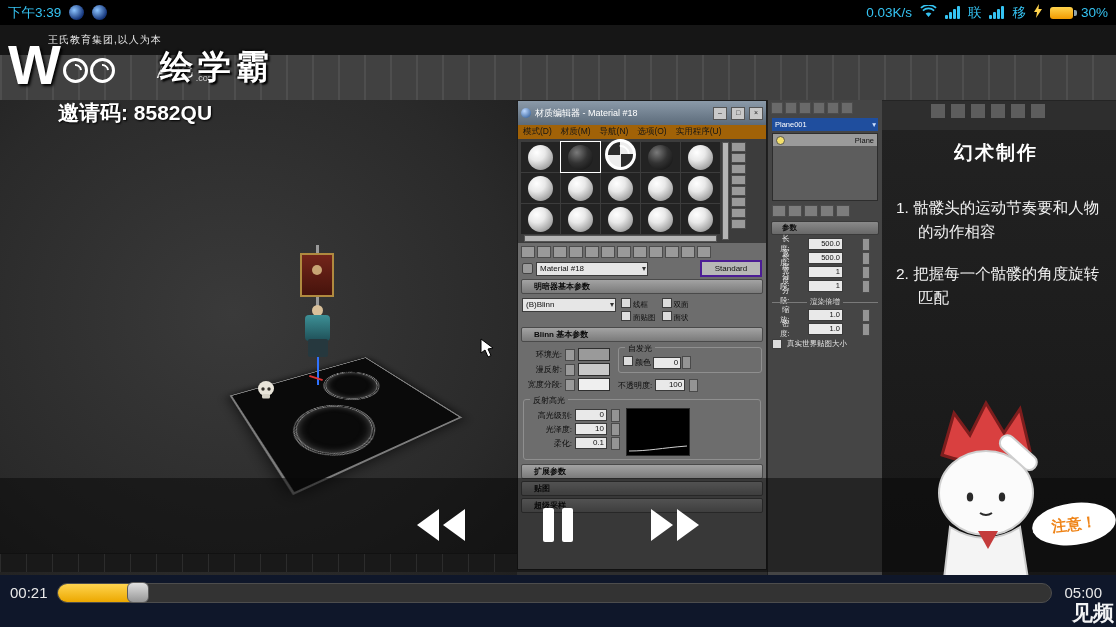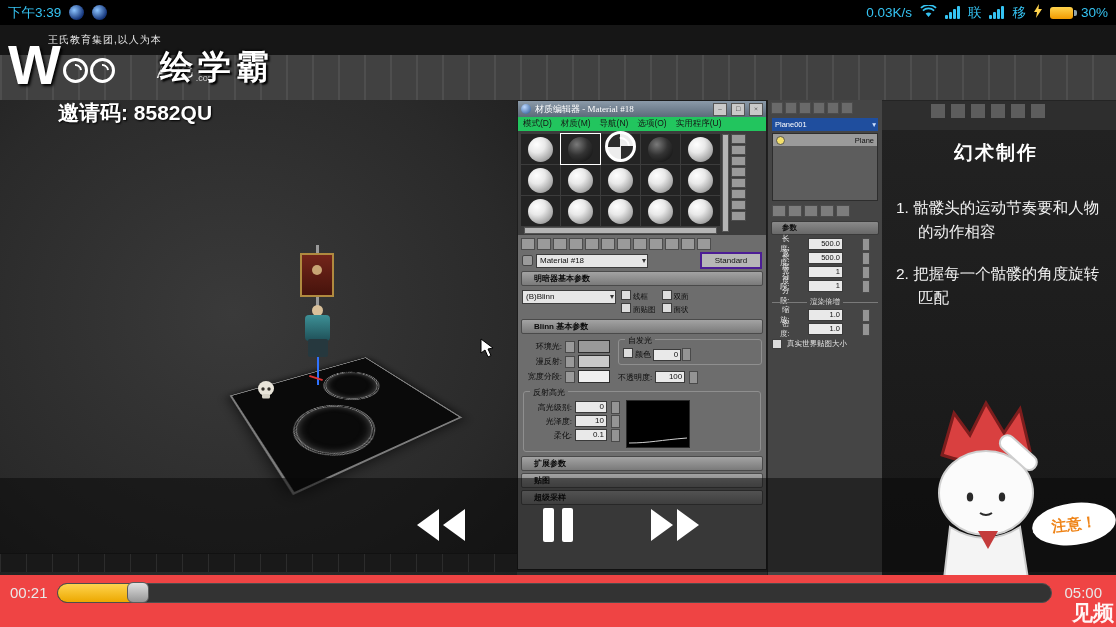--- a/index.html
+++ b/index.html
@@ -57,26 +57,26 @@
   .wm-ang{font-size:17px;font-weight:normal;margin-bottom:6px;margin-left:40px;}
   .wm-com{font-size:9px;margin-bottom:6px;color:#ddd;}
   .wm-brand{position:absolute;left:152px;top:18px;font-size:33px;font-weight:bold;letter-spacing:5px;
             text-shadow:2px 2px 2px #000,-1px -1px 2px #000;}
   .invite{position:absolute;left:58px;top:74px;z-index:6;color:#fff;font-size:21px;font-weight:bold;
           text-shadow:1px 1px 2px #000;}
 
   
   .me{position:absolute;left:517px;top:75px;width:250px;height:470px;background:#6d6d6d;border:1px solid #1d1d1d;
       box-sizing:border-box;z-index:5;font-size:8px;color:#0c0c0c;}
-  .me-title{height:16px;background:linear-gradient(#8b9aa9,#5c6b7a);display:flex;align-items:center;gap:4px;
-      padding:0 3px;color:#fff;font-size:9px;font-family:Liberation Serif, serif;}
+  .me-title{height:24px;background:linear-gradient(#8b9aa9,#5c6b7a);display:flex;align-items:center;gap:4px;
+      padding:0 3px;color:#fff;font-size:9px;}
   .me-title .ico{width:10px;height:10px;border-radius:50%;background:radial-gradient(circle at 35% 30%,#bcd8ff,#23518f);}
   .me-title .t{flex:1;white-space:nowrap;overflow:hidden;}
   .wbtn{width:12px;height:11px;background:#c9c9c9;border:1px solid #555;font-size:7px;line-height:10px;text-align:center;color:#222;}
-  .me-menu{height:14px;background:#22c55e;display:flex;align-items:center;gap:9px;padding:0 5px;font-size:8.5px;color:#151515;}
+  .me-menu{height:14px;background:#a16207;display:flex;align-items:center;gap:9px;padding:0 5px;font-size:8.5px;color:#151515;}
   .me-slots{height:104px;background:#3c3c3c;display:flex;gap:2px;padding:3px;box-sizing:border-box;}
   .slotgrid{display:grid;grid-template-columns:repeat(5,39px);grid-auto-rows:30px;gap:1px;}
   .cell{background:#232323;display:flex;align-items:center;justify-content:center;}
   .cell.sel{outline:1px solid #fff;}
   .sph{width:25px;height:25px;border-radius:50%;background:radial-gradient(circle at 35% 30%,#fff 0%,#e9e9e9 35%,#a2a2a2 75%,#6f6f6f 100%);}
   .sph.dark{background:radial-gradient(circle at 35% 30%,#7a7a7a 0%,#333 45%,#0b0b0b 100%);}
   .sph.swirl{background:conic-gradient(#ededed 0 90deg,#2c2c2c 90deg 180deg,#ededed 180deg 270deg,#2c2c2c 270deg);}
   .vslider{width:5px;background:#b5b5b5;border:1px solid #555;}
   .toolcol{display:flex;flex-direction:column;gap:1px;}
   .tbtn{width:15px;height:10px;background:#9a9a9a;border:1px solid #4c4c4c;box-sizing:border-box;}
@@ -145,21 +145,21 @@
 
   
   .cursor{position:absolute;left:480px;top:313px;z-index:9;}
 
   
   .controls{position:absolute;left:0;top:453px;width:1116px;height:94px;background:rgba(8,8,8,.52);z-index:7;
             display:flex;align-items:center;justify-content:center;gap:74px;}
   .pbtn{background:none;border:none;padding:0;cursor:pointer;display:flex;align-items:center;}
 
   
-  .seek{position:absolute;left:0;top:575px;width:1116px;height:52px;background:#ef4444;z-index:10;color:#e9e9e9;}
+  .seek{position:absolute;left:0;top:575px;width:1116px;height:52px;background:#0f172a;z-index:10;color:#e9e9e9;}
   .time{position:absolute;top:9px;font-size:15px;}
   .time.cur{left:10px;}
   .time.tot{right:14px;}
   .track{position:absolute;left:57px;right:64px;top:8px;height:20px;background:#333;border:1px solid #4d4d4d;
          border-radius:11px;box-sizing:border-box;}
   .fill{position:absolute;left:0;top:0;height:18px;width:8%;border-radius:10px 0 0 10px;
         background:linear-gradient(#ffd44f,#eca800);}
   .knob{position:absolute;top:-2px;left:calc(8% - 10px);width:22px;height:21px;border-radius:6px;
         background:linear-gradient(#e0e0e0,#969696);border:1px solid #5c5c5c;box-sizing:border-box;}
   .corner{position:absolute;right:2px;bottom:0px;font-size:21px;font-weight:bold;color:#fff;opacity:.95;}

